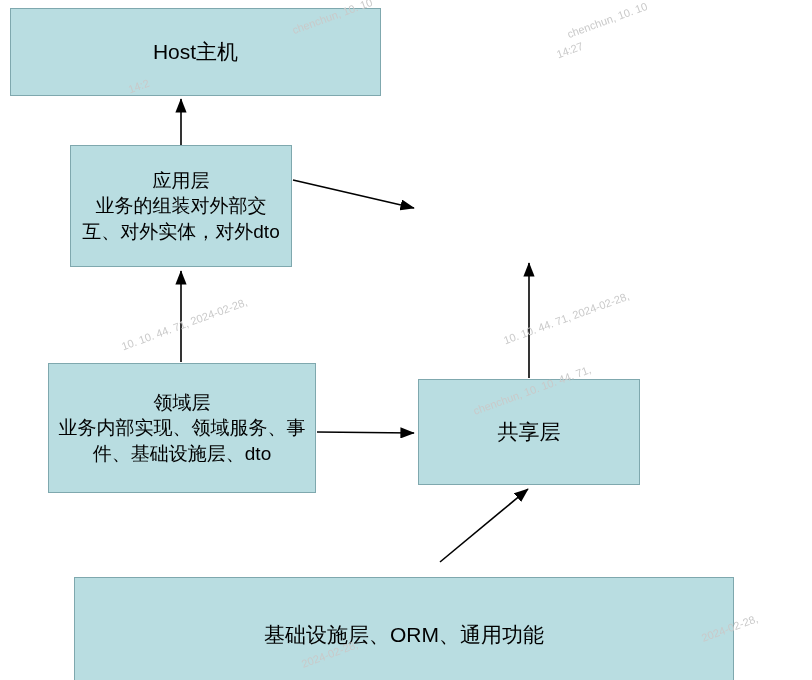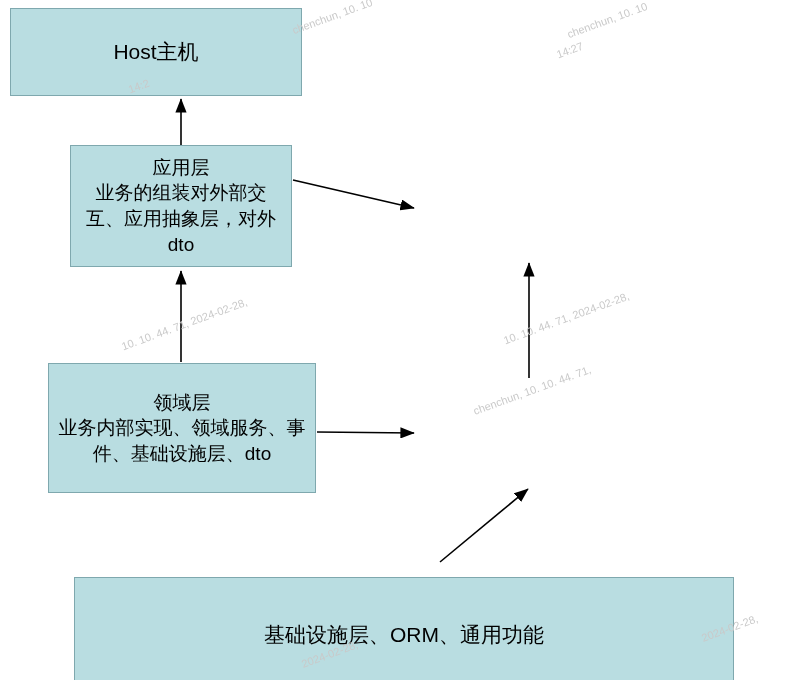--- a/index.html
+++ b/index.html
@@ -46,21 +46,21 @@
   .watermark {
     position: absolute;
     color: #c9c9c9;
     font-size: 11px;
     font-family: "Liberation Sans", sans-serif;
     white-space: nowrap;
     pointer-events: none;
     user-select: none;
   }
   
-  #box-host       { left: 10px;  top: 8px;   width: 292px; height: 88px;  font-size: 21px; }
+  #box-host       { left: 10px;  top: 8px;   width: 371px; height: 88px;  font-size: 21px; }
   #box-app        { left: 70px;  top: 145px; width: 222px; height: 122px; font-size: 19px; }
   #box-abstract   { left: 418px; top: 153px; width: 222px; height: 106px; font-size: 21px; }
   #box-domain     { left: 48px;  top: 363px; width: 268px; height: 130px; font-size: 19px; }
   #box-shared     { left: 418px; top: 379px; width: 222px; height: 106px; font-size: 21px; }
   #box-infra      { left: 74px;  top: 549px; width: 660px; height: 116px; font-size: 21px; margin-top: 28px; }
 </style>
 </head>
 <body>
 
 <div id="canvas">
@@ -84,29 +84,32 @@
 
     <line x1="440" y1="562" x2="528" y2="489" stroke="#000000" stroke-width="1.6" marker-end="url(#arrowhead)"></line>
   </svg>
 
   <div class="box" id="box-host">
     <span>Host主机</span>
   </div>
 
   <div class="box" id="box-app">
     <span>应用层
-业务的组装对外部交互、应用抽象层，对外dto</span>
+业务的组装对外部交互、对外实体，对外dto</span>
   </div>
 
 
   <div class="box" id="box-domain">
     <span>领域层
 业务内部实现、领域服务、事件、基础设施层、dto</span>
   </div>
 
+  <div class="box" id="box-shared">
+    <span>共享层</span>
+  </div>
 
   <div class="box" id="box-infra">
     <span>基础设施层、ORM、通用功能</span>
   </div>
 
   <div id="watermark-layer">
       <div class="watermark" style="left: 290px; top: 10px; transform: rotate(-20deg);">chenchun, 10. 10</div>
       <div class="watermark" style="left: 128px; top: 80px; transform: rotate(-20deg);">14:2</div>
       <div class="watermark" style="left: 565px; top: 14px; transform: rotate(-20deg);">chenchun, 10. 10</div>
       <div class="watermark" style="left: 556px; top: 44px; transform: rotate(-20deg);">14:27</div>

